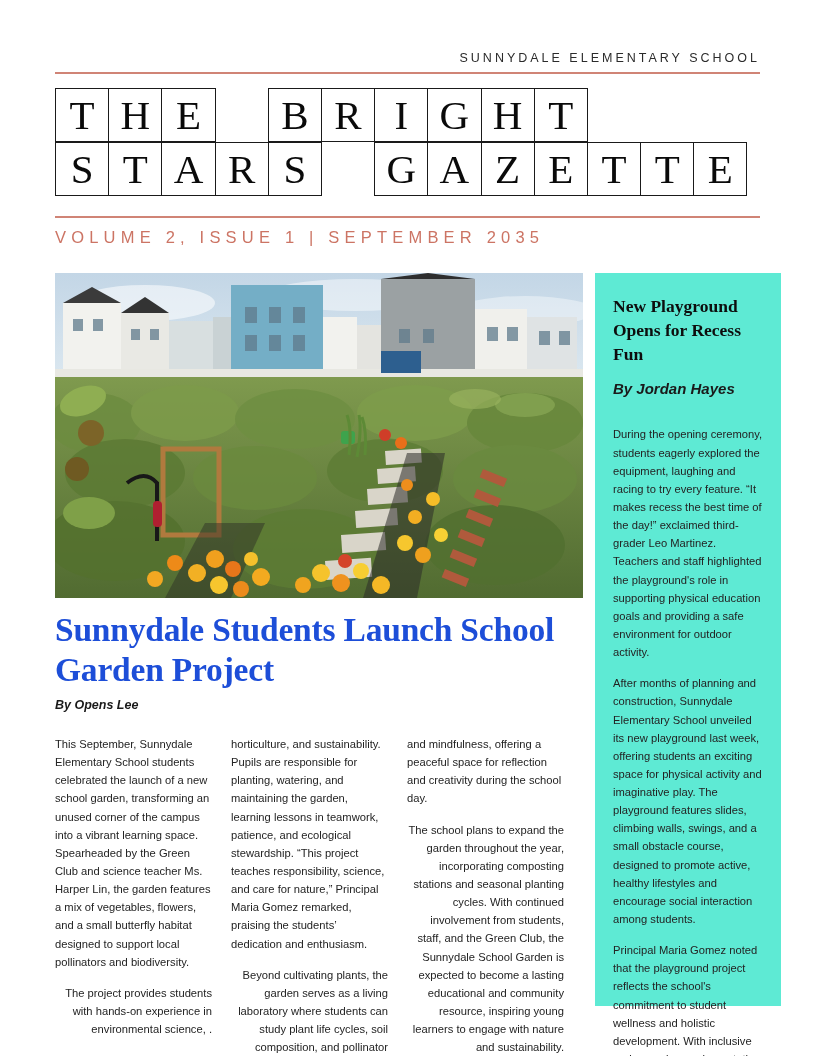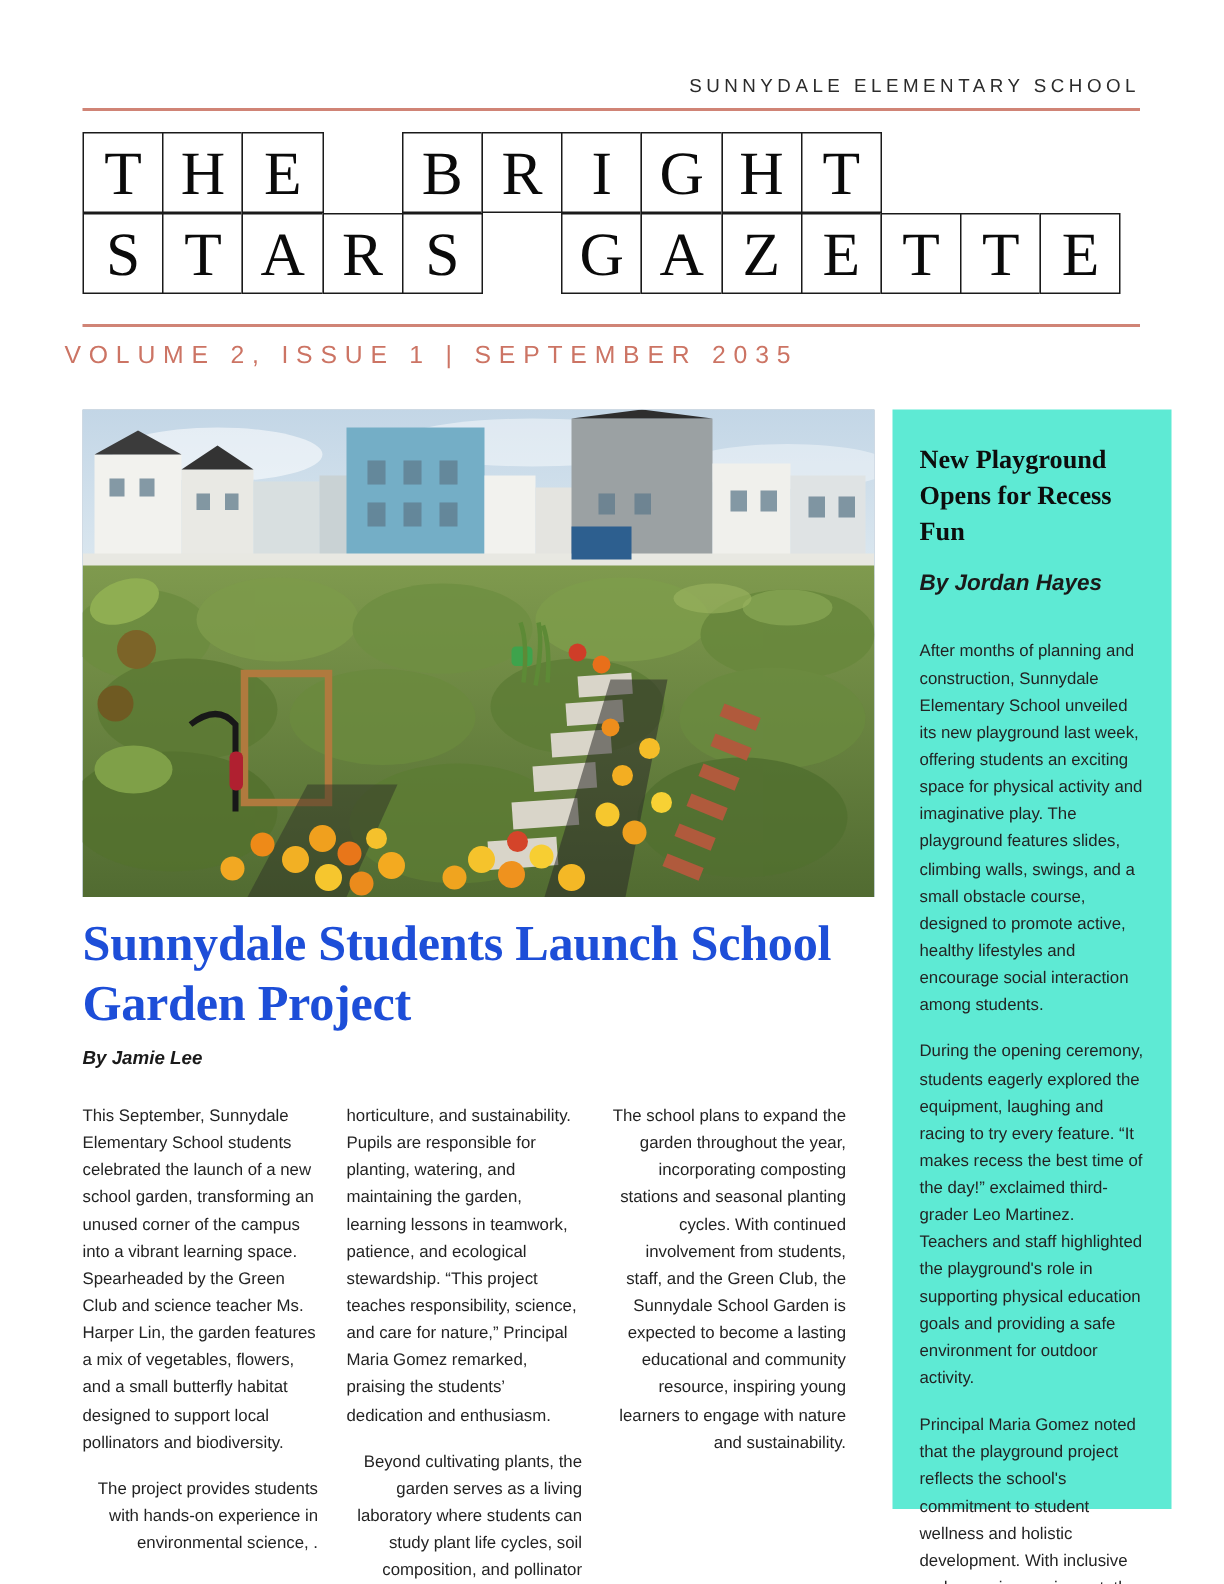--- a/index.html
+++ b/index.html
@@ -82,21 +82,21 @@
     background: #ffffff;
   }
   .mh-cell.gap {
     border: none;
     background: transparent;
   }
 
   
   .volume-line {
     position: absolute;
-    left: 43px;
+    left: 55px;
     top: 228px;
     font-family: "Liberation Sans", sans-serif;
     font-size: 16.5px;
     letter-spacing: 5.2px;
     color: #cc7464;
     font-weight: 400;
     white-space: nowrap;
   }
 
   
@@ -369,39 +369,40 @@
           <path d="M302 184 q5 -28 2 -42"></path>
           <path d="M310 182 q2 -24 -3 -38"></path>
       </g>
 
       <ellipse cx="470" cy="132" rx="30" ry="12" fill="#8aa855" opacity="0.7"></ellipse>
       <ellipse cx="420" cy="126" rx="26" ry="10" fill="#9cb560" opacity="0.6"></ellipse>
     </svg>
   </div>
 
   <h1 class="lead-headline">Sunnydale Students Launch School Garden Project</h1>
-  <div class="lead-byline">By Jamie Lee</div>
+  <div class="lead-byline">By Opens Lee</div>
 
   <div class="lead-cols">
     <div class="lead-col" id="lead-col-0">
         <p>This September, Sunnydale Elementary School students celebrated the launch of a new school garden, transforming an unused corner of the campus into a vibrant learning space. Spearheaded by the Green Club and science teacher Ms. Harper Lin, the garden features a mix of vegetables, flowers, and a small butterfly habitat designed to support local pollinators and biodiversity.</p>
         <p>The project provides students with hands-on experience in environmental science, .</p>
       </div>
     <div class="lead-col" id="lead-col-1">
         <p>horticulture, and sustainability. Pupils are responsible for planting, watering, and maintaining the garden, learning lessons in teamwork, patience, and ecological stewardship. “This project teaches responsibility, science, and care for nature,” Principal Maria Gomez remarked, praising the students’ dedication and enthusiasm.</p>
         <p>Beyond cultivating plants, the garden serves as a living laboratory where students can study plant life cycles, soil composition, and pollinator interactions. The initiative also supports wellness</p>
       </div>
     <div class="lead-col" id="lead-col-2">
+        <p>and mindfulness, offering a peaceful space for reflection and creativity during the school day.</p>
         <p>The school plans to expand the garden throughout the year, incorporating composting stations and seasonal planting cycles. With continued involvement from students, staff, and the Green Club, the Sunnydale School Garden is expected to become a lasting educational and community resource, inspiring young learners to engage with nature and sustainability.</p>
       </div>
   </div>
 
   <aside class="sidebar">
     <h2 class="sb-headline">New Playground Opens for Recess Fun</h2>
     <div class="sb-byline">By Jordan Hayes</div>
     <div class="sb-body" id="sidebar-body">
+        <p>During the opening ceremony, students eagerly explored the equipment, laughing and racing to try every feature. “It makes recess the best time of the day!” exclaimed third-grader Leo Martinez. Teachers and staff highlighted the playground's role in supporting physical education goals and providing a safe environment for outdoor activity.</p>
         <p>After months of planning and construction, Sunnydale Elementary School unveiled its new playground last week, offering students an exciting space for physical activity and imaginative play. The playground features slides, climbing walls, swings, and a small obstacle course, designed to promote active, healthy lifestyles and encourage social interaction among students.</p>
-        <p>During the opening ceremony, students eagerly explored the equipment, laughing and racing to try every feature. “It makes recess the best time of the day!” exclaimed third-grader Leo Martinez. Teachers and staff highlighted the playground's role in supporting physical education goals and providing a safe environment for outdoor activity.</p>
         <p>Principal Maria Gomez noted that the playground project reflects the school's commitment to student wellness and holistic development. With inclusive and engaging equipment, the new playground is expected to foster creativity, teamwork, and physical fitness, quickly becoming a central hub of energy and fun during recess periods at Sunnydale Elementary.</p>
       </div>
   </aside>
 
 </div>
 
 </body></html>

